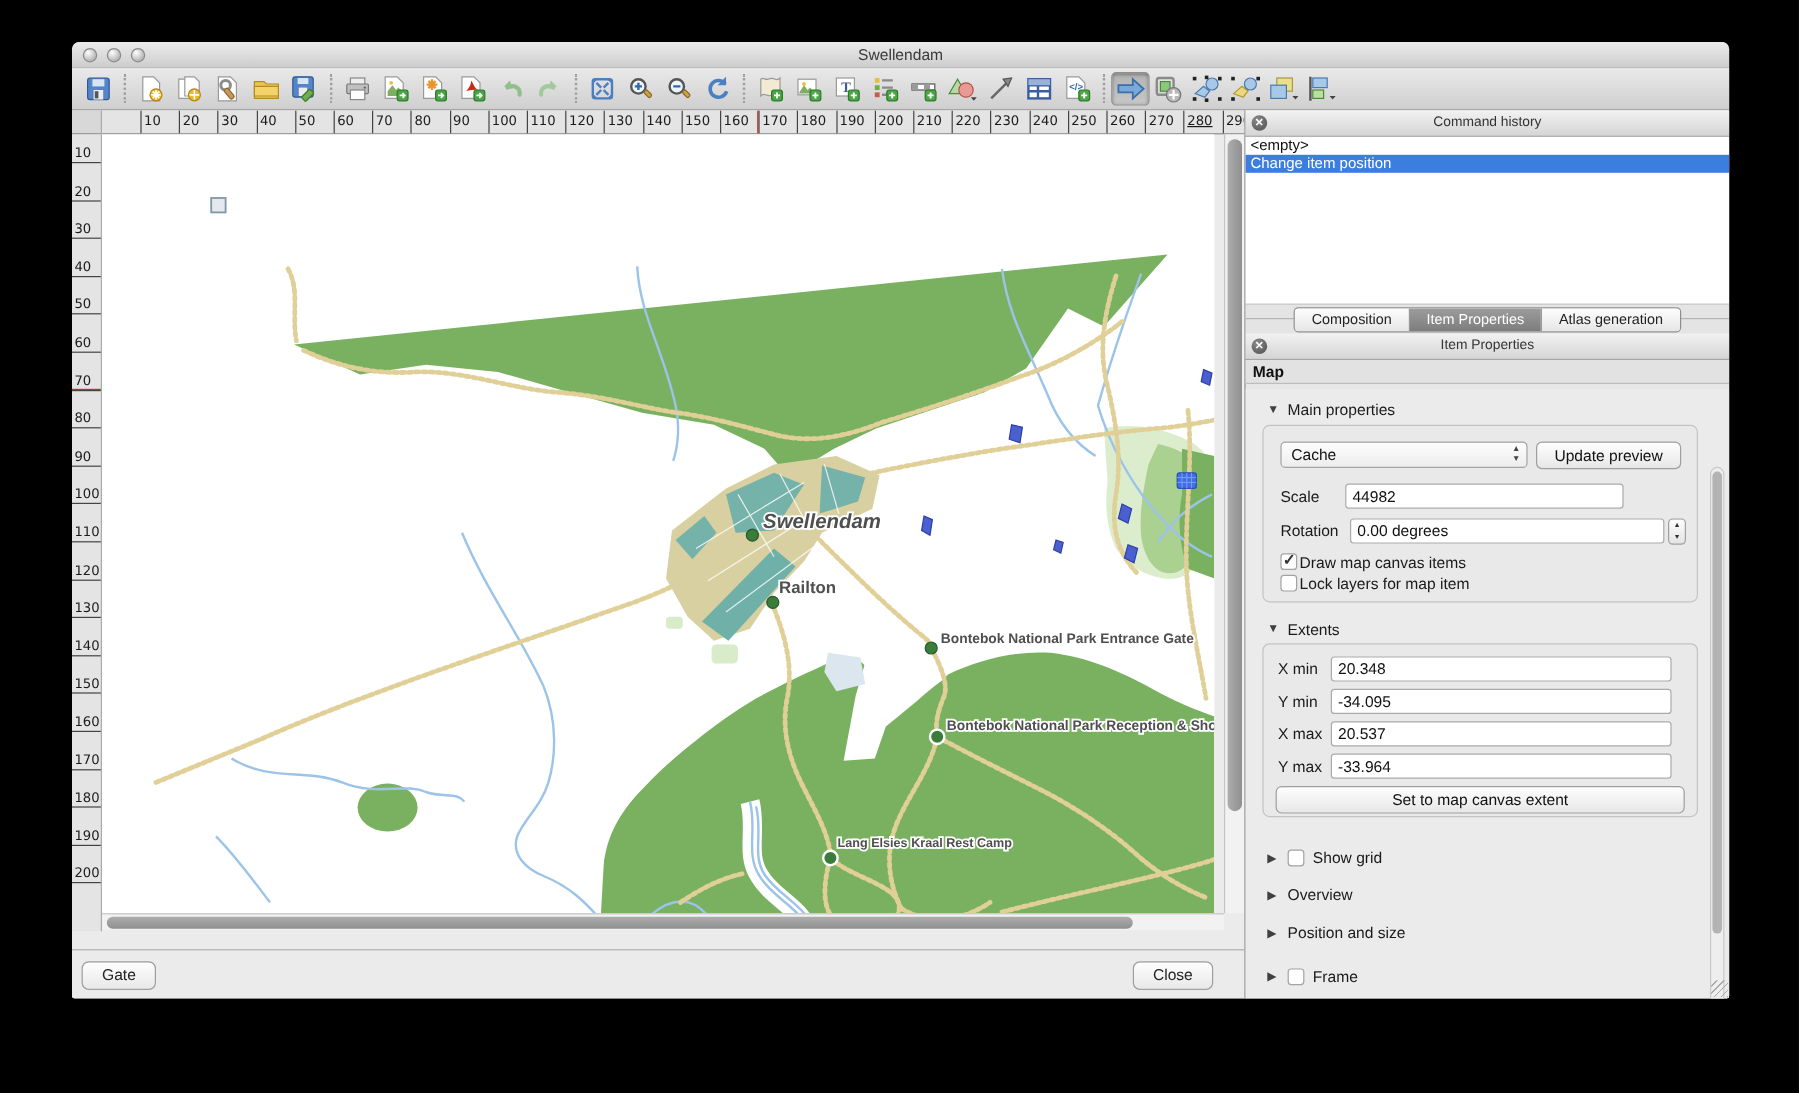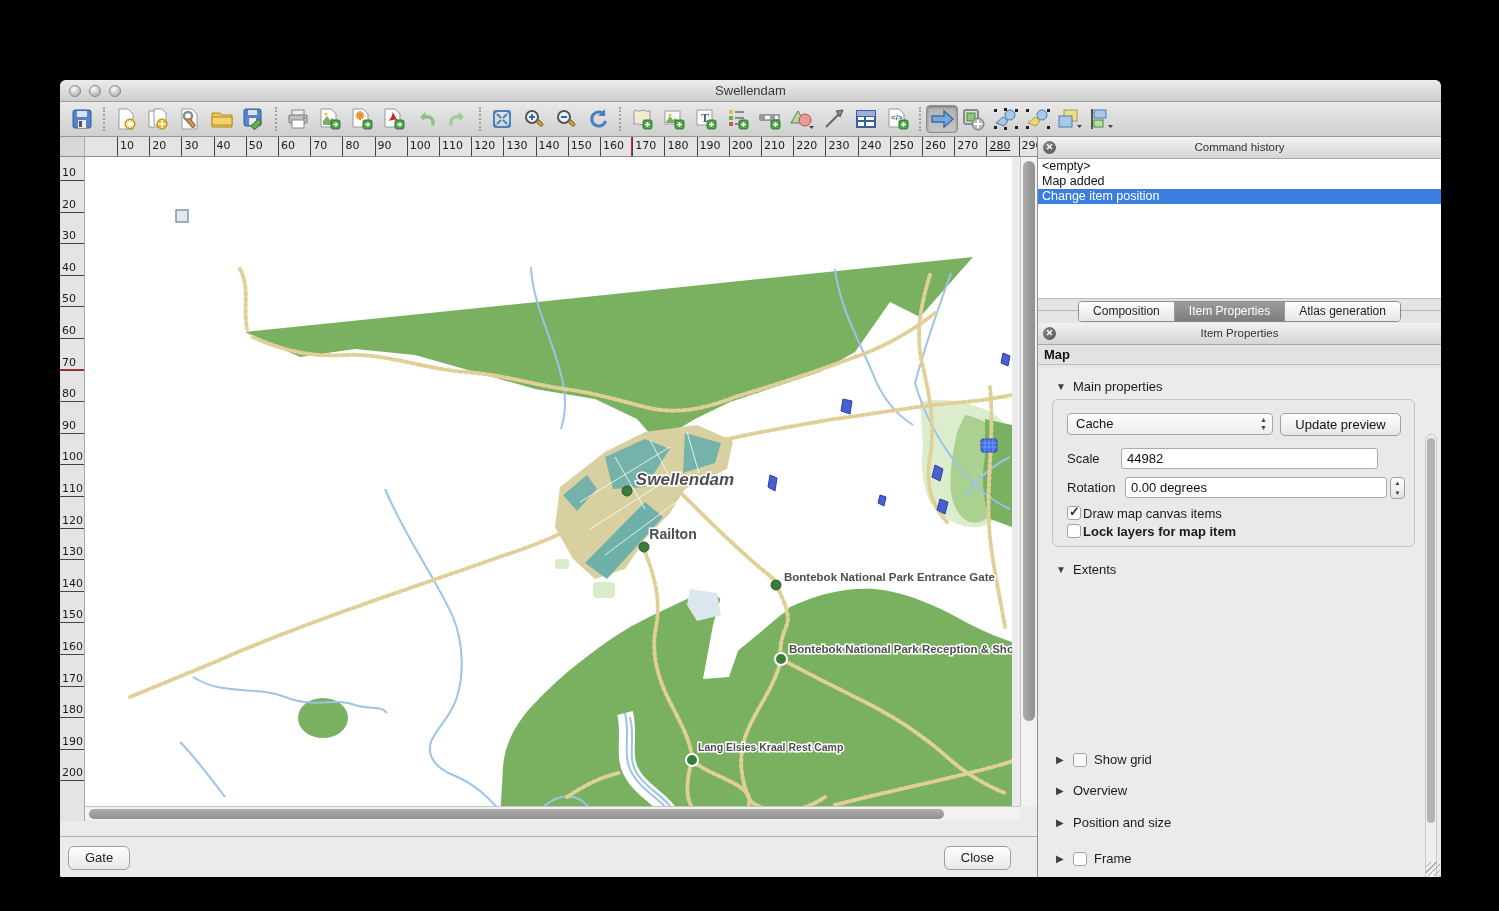--- a/index.html
+++ b/index.html
@@ -1,17 +1,17 @@
 <!DOCTYPE html>
 <html><head>
 <meta charset="utf-8">
 <style>
   * { margin:0; padding:0; box-sizing:border-box; }
   html,body { width:1499px; height:911px; background:#000; font-family:"Liberation Sans",sans-serif; overflow:hidden; }
-  #window { position:absolute; left:60px; top:35px; width:1381px; height:797px; background:#ebebeb; border-radius:6px 6px 2px 2px; box-shadow:0 10px 30px rgba(0,0,0,.6); overflow:hidden;margin-top:45px; }
+  #window { position:absolute; left:60px; top:35px; width:1381px; height:797px; background:#ebebeb; border-radius:6px 6px 2px 2px; box-shadow:0 10px 30px rgba(0,0,0,.6); overflow:hidden; }
 
   
   #titlebar { position:absolute; left:0; top:0; width:100%; height:22px; background:linear-gradient(#ececec,#cdcdcd); border-bottom:1px solid #9f9f9f; border-radius:6px 6px 0 0; }
   #titlebar .title { position:absolute; left:0; right:0; top:3px; text-align:center; font-size:13px; color:#3a3a3a; }
   .tl { position:absolute; top:5px; width:12px; height:12px; border-radius:50%; background:radial-gradient(circle at 35% 30%, #fdfdfd, #b9b9b9 70%, #9a9a9a); border:1px solid #8a8a8a; }
 
   
   #toolbar { position:absolute; left:0; top:22px; width:100%; height:35px; background:linear-gradient(#e9e9e9,#cfcfcf); border-bottom:1px solid #979797; display:flex; align-items:center; padding:0 6px; }
   .tb { width:32px; height:28px; display:flex; align-items:center; justify-content:center; border-radius:4px; flex:0 0 auto; }
   .tb.pressed { background:linear-gradient(#b3b3b3,#c7c7c7); box-shadow:inset 0 1px 3px rgba(0,0,0,.4); border:1px solid #8f8f8f; }
@@ -559,21 +559,20 @@
   </div>
 
   <div id="dock">
 
     <div class="panel-header">
       <div class="close-dot">✕</div>
       <div class="ptitle">Command history</div>
     </div>
     <div id="ch-list">
       <div class="row">&lt;empty&gt;</div>
-      <div class="row">Map added</div>
       <div class="row sel">Change item position</div>
     </div>
 
     <div id="tabrow">
       <div class="seg">
         <div class="tab">Composition</div>
         <div class="tab active">Item Properties</div>
         <div class="tab">Atlas generation</div>
       </div>
     </div>
@@ -590,37 +589,48 @@
         <span class="tri">▼</span>
         <span>Main properties</span>
       </div>
       <div class="gbox" style="top:30px; height:148px;">
         <div class="combo" style="left:14px; top:13px; width:206px;">
           <span>Cache</span>
           <span class="arrows">▲<br>▼</span>
         </div>
         <div class="pushbtn" style="left:227px; top:13px; width:121px; line-height:21px;">Update preview</div>
         <div class="fld-label" style="left:14px; top:51px;">Scale</div>
-        <input class="tinput" style="left: 68px; top: 48px; width: 257px;" value="44982">
+        <input class="tinput" style="left: 68px; top: 48px; width: 232px;" value="44982">
         <div class="fld-label" style="left:14px; top:80px;">Rotation</div>
         <input class="tinput" style="left: 72px; top: 77px; width: 262px;" value="0.00 degrees">
         <div class="spin" style="left:337px; top:77px;">▲<br>▼</div>
         <div class="cb-row" style="left:14px; top:106px;">
           <div class="cb checked"></div>
           <span>Draw map canvas items</span>
         </div>
-        <div class="cb-row" style="left:14px; top:124px;font-weight:bold;">
+        <div class="cb-row" style="left:14px; top:124px;">
           <div class="cb"></div>
           <span>Lock layers for map item</span>
         </div>
       </div>
 
       <div class="disc-row" style="top:193px">
         <span class="tri">▼</span>
         <span>Extents</span>
+      </div>
+      <div class="gbox" style="top:212px; height:145px;">
+        <div class="fld-label" style="left:12px; top:13px;">X min</div>
+        <input class="tinput" style="left: 56px; top: 10px; width: 284px;" value="20.348">
+        <div class="fld-label" style="left:12px; top:40px;">Y min</div>
+        <input class="tinput" style="left: 56px; top: 37px; width: 284px;" value="-34.095">
+        <div class="fld-label" style="left:12px; top:67px;">X max</div>
+        <input class="tinput" style="left: 56px; top: 64px; width: 284px;" value="20.537">
+        <div class="fld-label" style="left:12px; top:94px;">Y max</div>
+        <input class="tinput" style="left: 56px; top: 91px; width: 284px;" value="-33.964">
+        <div class="pushbtn" style="left:10px; top:118px; width:341px; line-height:21px;">Set to map canvas extent</div>
       </div>
 
       <div class="disc-row" style="top:383px">
         <span class="tri">▶</span>
         <div class="cb"></div>
         <span>Show grid</span>
       </div>
       <div class="disc-row" style="top:414px">
         <span class="tri">▶</span>
         <span>Overview</span>

